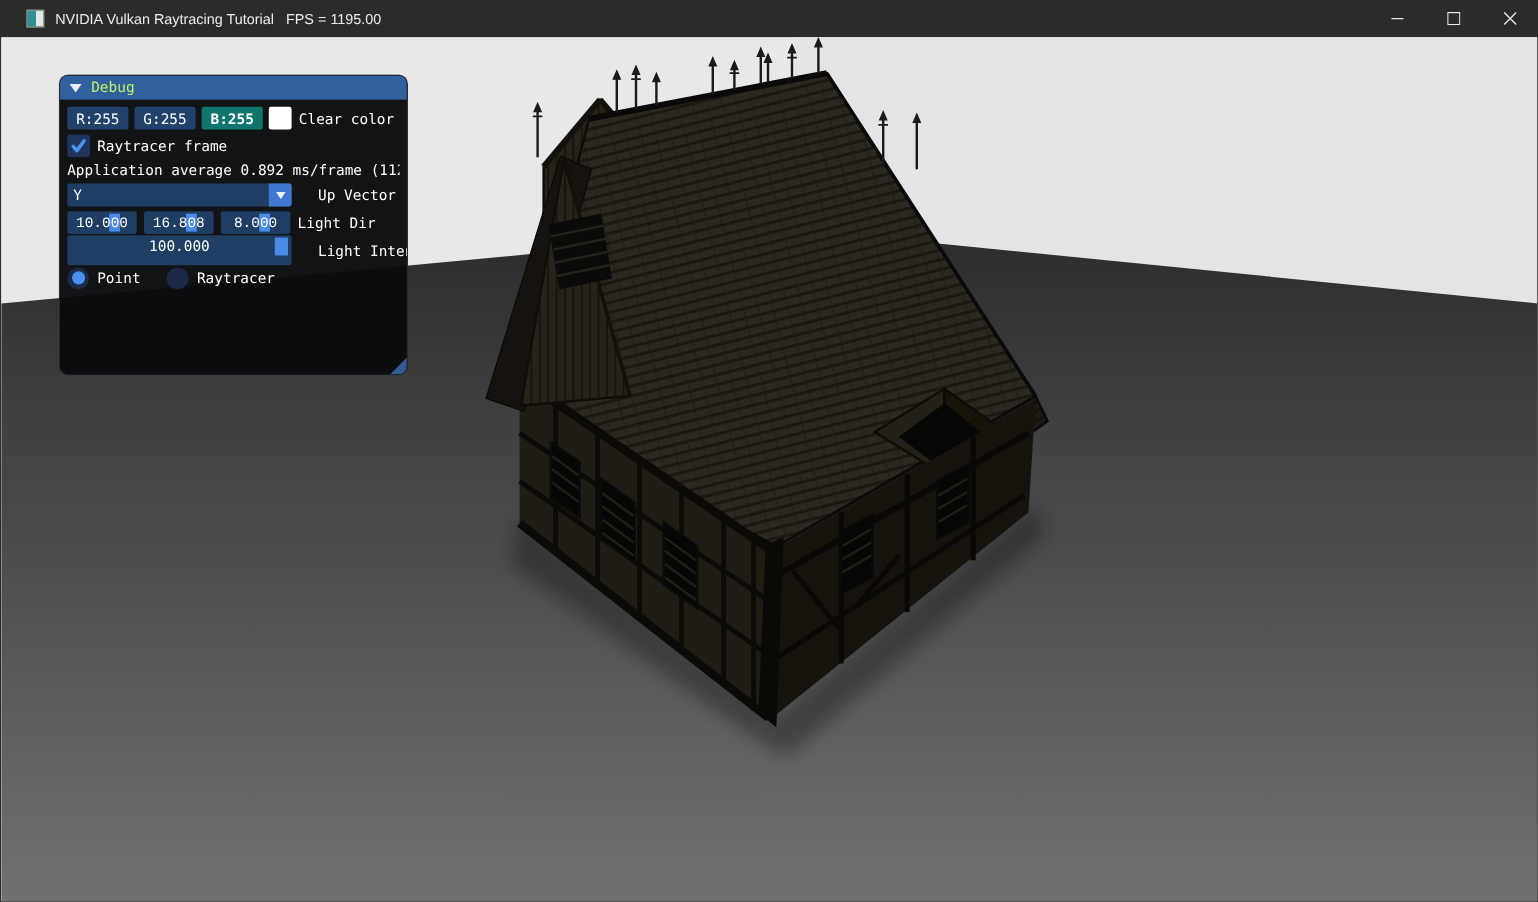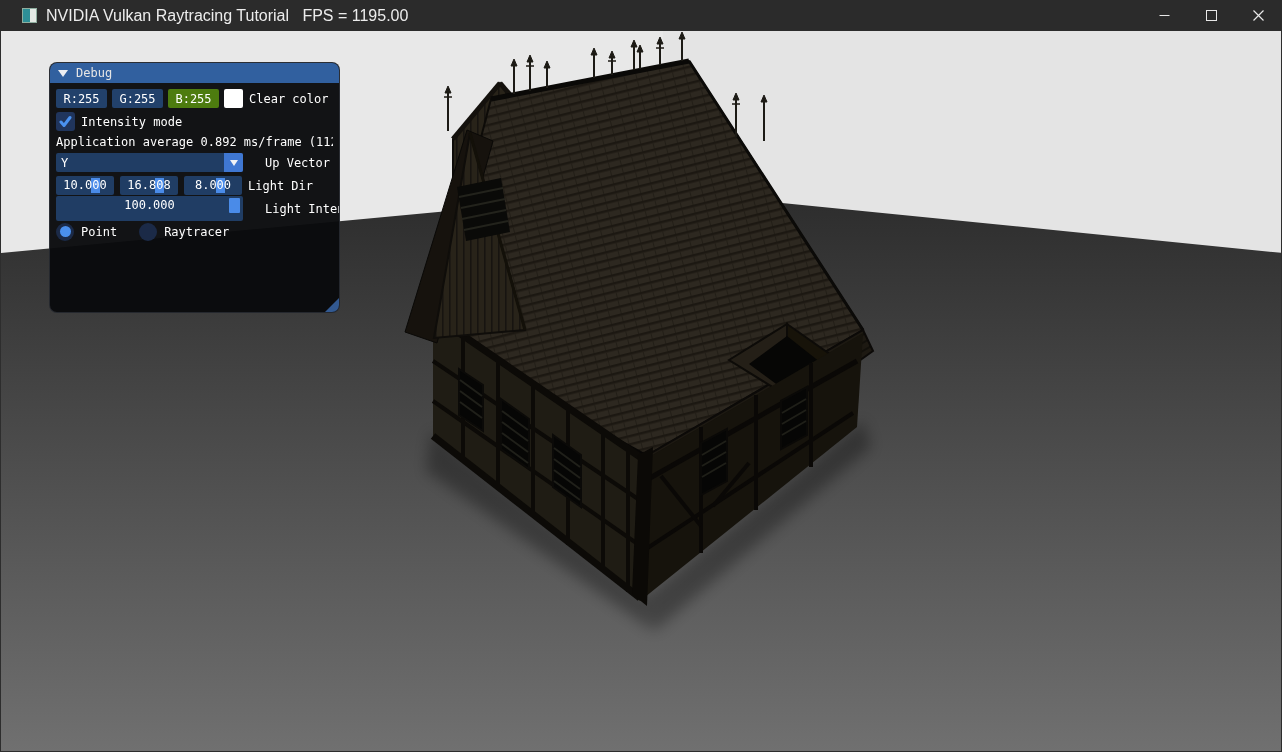--- a/index.html
+++ b/index.html
@@ -3,61 +3,61 @@
 <meta charset="utf-8">
 <style>
   html,body{margin:0;padding:0;background:#2d2d2d;width:1282px;height:752px;overflow:hidden;}
   .window{position:relative;width:1282px;height:752px;background:#2d2d2d;}
 
   
   .titlebar{position:absolute;left:0;top:0;width:100%;height:31px;background:#2b2b2b;
     display:flex;align-items:center;font-family:"Liberation Sans",sans-serif;}
   .app-icon{width:15px;height:15px;margin-left:22px;margin-right:9px;flex:0 0 auto;
     border:1px solid #8fae9f;background:linear-gradient(90deg,#2e8f96 0 7px,#e3e8e4 7px);box-sizing:border-box;}
-  .win-title{color:#ececec;font-size:16px;white-space:pre;}
+  .win-title{color:#ececec;font-size:12px;white-space:pre;}
   .win-btns{margin-left:auto;display:flex;height:31px;}
   .win-btn{width:47px;height:31px;display:flex;align-items:center;justify-content:center;}
   .win-btn svg{display:block;}
 
   
   .scene{position:absolute;left:1px;right:1px;top:31px;bottom:1px;overflow:hidden;background:#e8e8e8;}
   .scene svg{display:block;width:100%;height:100%;}
 
   
   .imgui-panel{position:absolute;left:49px;top:62px;width:291px;height:251px;
     background:rgba(9,10,13,0.96);border:1px solid rgba(90,95,110,0.35);border-radius:8px;
     box-sizing:border-box;color:#fff;font-family:"DejaVu Sans Mono",monospace;font-size:12px;overflow:hidden;}
   .panel-title{height:20px;background:#31609f;display:flex;align-items:center;padding:0 8px;gap:8px;}
   .collapse-arrow{width:0;height:0;border-left:5px solid transparent;border-right:5px solid transparent;
     border-top:7px solid #eceef2;}
-  .panel-title-text{color:#e5e5e5;}
+  .panel-title-text{color:#bef264;}
   .panel-body{padding:6px;}
   .row{display:flex;align-items:center;margin-bottom:4px;height:19px;white-space:nowrap;}
   .row.textline{height:14px;margin-bottom:4px;}
   .gap6{margin-left:22px;}
   .imgui-btn{height:19px;width:51px;margin-right:5px;background:#22416b;border-radius:2px;
     display:flex;align-items:center;justify-content:center;flex:0 0 auto;}
-  .imgui-btn.active{background:#4d7c0f;}
+  .imgui-btn.active{background:#0f766e;font-weight:bold;}
   .swatch{width:19px;height:19px;background:#ffffff;border-radius:2px;margin-right:6px;flex:0 0 auto;}
   .checkbox{width:19px;height:19px;background:#20355c;border-radius:3px;margin-right:6px;flex:0 0 auto;
     display:flex;align-items:center;justify-content:center;}
   .stats{white-space:pre;overflow:hidden;}
   .combo{width:187px;height:19px;background:#203d64;border-radius:2px;position:relative;
     display:flex;align-items:center;padding-left:5px;box-sizing:border-box;flex:0 0 auto;}
   .combo-arrow-btn{position:absolute;right:0;top:0;width:19px;height:19px;background:#3f77d2;
     border-radius:0 2px 2px 0;display:flex;align-items:center;justify-content:center;}
   .combo-arrow-btn i{width:0;height:0;border-left:4px solid transparent;border-right:4px solid transparent;
     border-top:6px solid #f0f2f6;}
   .drag-field{width:58px;height:19px;margin-right:6px;background:#203d64;border-radius:2px;position:relative;
     text-align:center;line-height:19px;flex:0 0 auto;}
   .drag-cursor{position:absolute;top:2px;width:9px;height:15px;background:#4a8be8;}
   .drag-field:nth-child(1) .drag-cursor{left:35px;}
   .drag-field:nth-child(2) .drag-cursor{left:35px;}
   .drag-field:nth-child(3) .drag-cursor{left:32px;}
-  .drag-field span{position:relative;}
+  .drag-field span{position:relative;font-family:Liberation Mono, monospace;}
   .slider{width:187px;height:25px;background:#203d64;border-radius:2px;position:relative;
     text-align:center;line-height:19px;flex:0 0 auto;}
   .slider-grab{position:absolute;right:3px;top:2px;width:11px;height:15px;background:#4a8be8;border-radius:1px;}
   .radio{width:18px;height:18px;border-radius:50%;background:#1b2a47;margin-right:7px;flex:0 0 auto;
     display:flex;align-items:center;justify-content:center;}
   .radio.selected i{width:11px;height:11px;border-radius:50%;background:#4a90ee;display:block;}
   .radio-label{margin-right:22px;}
   .resize-grip{position:absolute;right:0;bottom:0;width:0;height:0;
     border-bottom:14px solid #3a67a8;border-left:14px solid transparent;opacity:.85;}
 </style>
@@ -307,21 +307,21 @@
         <div class="swatch"></div>
         <span>Clear color</span>
       </div>
 
       <div class="row">
         <div class="checkbox">
           <svg width="13" height="13" viewBox="0 0 13 13">
             <polyline points="2,7 5,10.5 11,2.5" fill="none" stroke="#4a92f0" stroke-width="3" stroke-linecap="round" stroke-linejoin="round"></polyline>
           </svg>
         </div>
-        <span>Intensity mode</span>
+        <span>Raytracer frame</span>
       </div>
 
       <div class="row textline">
         <span class="stats">Application average 0.892 ms/frame (1120</span>
       </div>
 
       <div class="row">
         <div class="combo">
           <span>Y</span>
           <div class="combo-arrow-btn">

